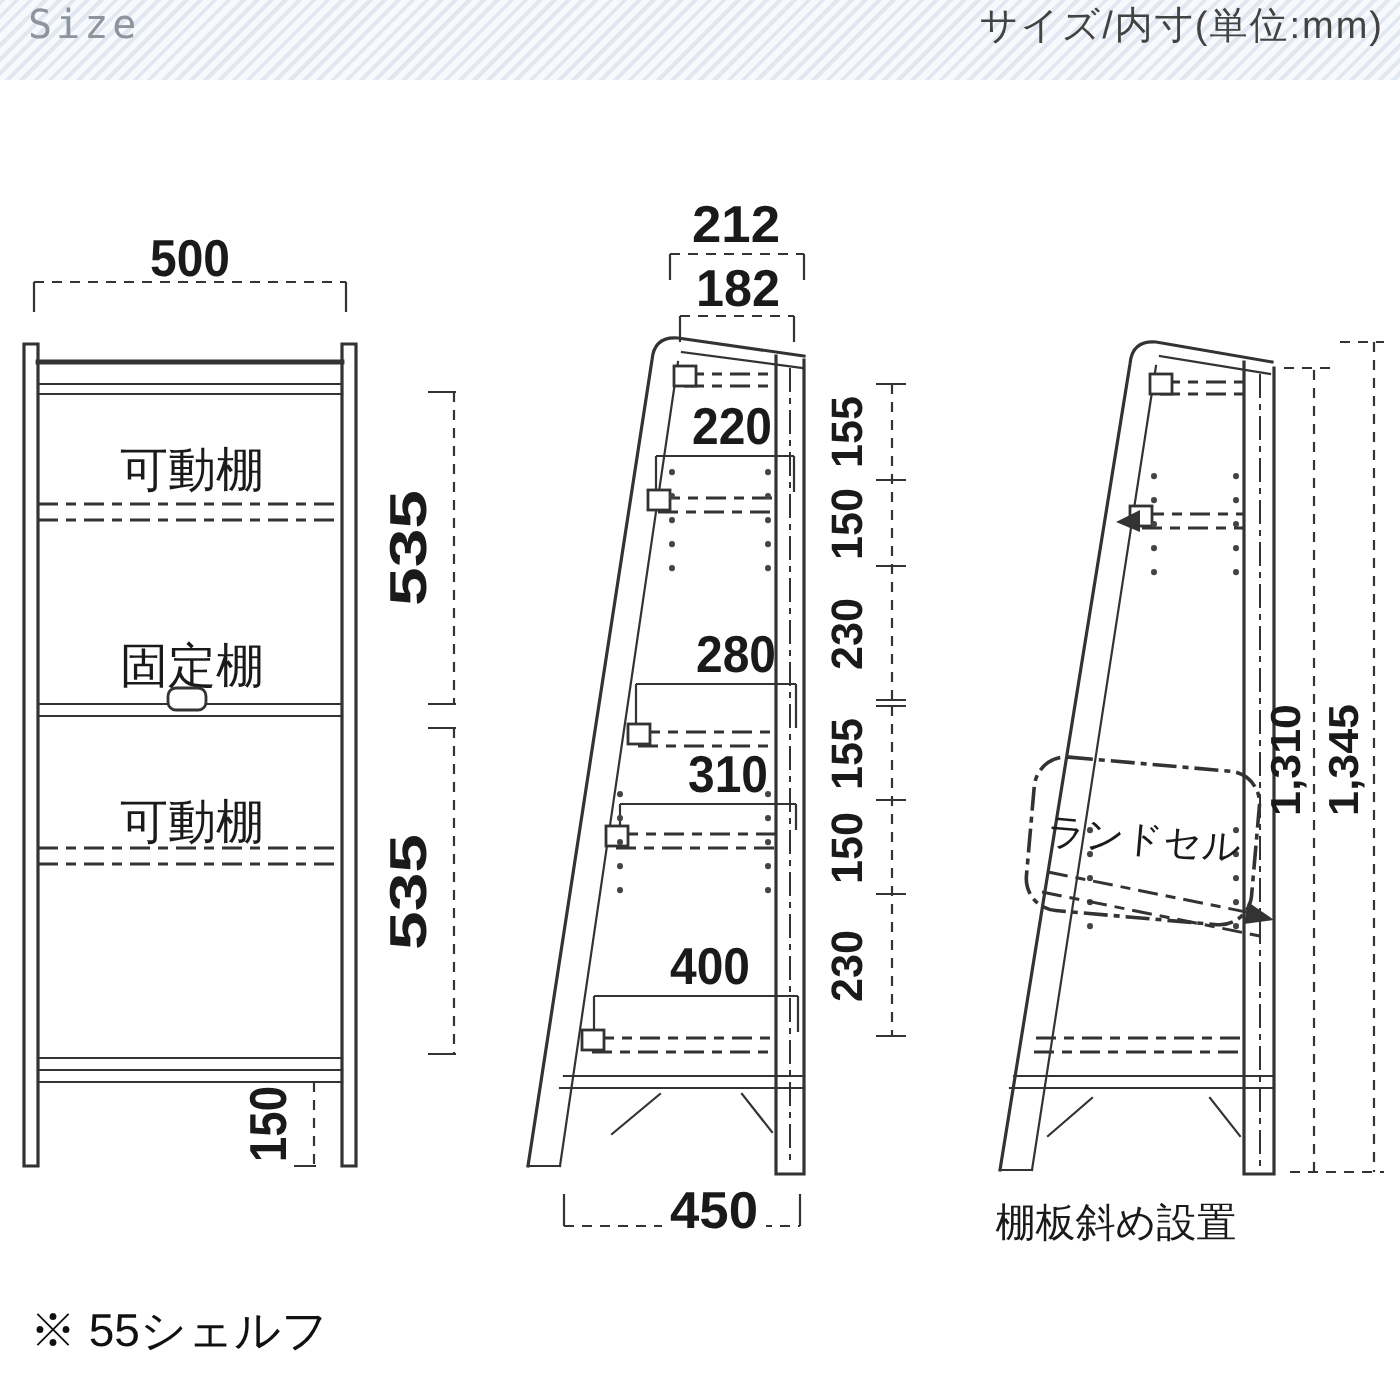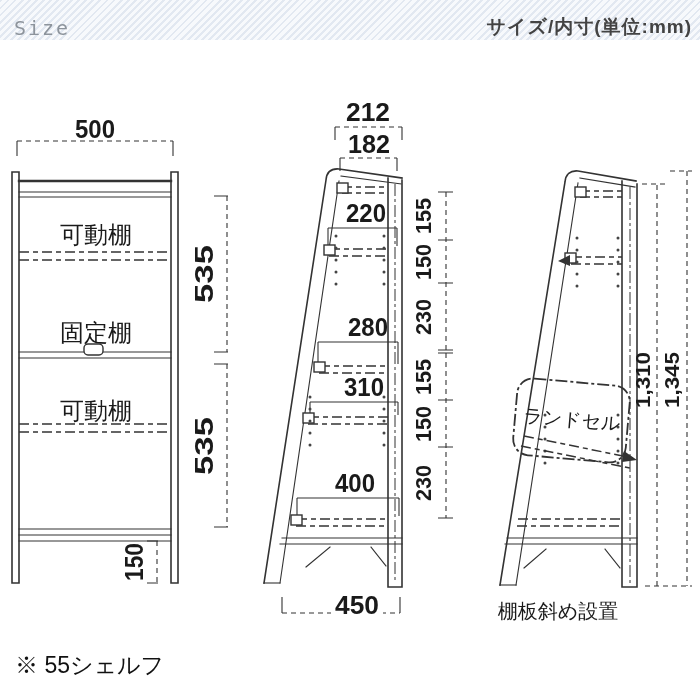--- a/index.html
+++ b/index.html
@@ -1,23 +1,23 @@
 <!DOCTYPE html>
 <html><head>
 <meta charset="utf-8">
 <style>
   html,body{margin:0;padding:0;background:#ffffff;}
   #page{position:relative;width:700px;height:700px;background:#fff;overflow:hidden;
         font-family:"Liberation Sans",sans-serif;}
   .header{position:absolute;top:0;left:0;width:700px;height:40px;box-sizing:border-box;
           background:repeating-linear-gradient(135deg,#e2e8f1 0 2px,#f7f9fc 2px 5px);
-          display:flex;justify-content:space-between;align-items:flex-end;
+          display:flex;justify-content:space-between;align-items:flex-start;
           padding:0 8px 0 14px;}
   .hdr-left{font-family:"DejaVu Sans Mono",monospace;font-size:20px;color:#8d949c;letter-spacing:2px;}
-  .hdr-right{font-size:19px;color:#434343;letter-spacing:1px;font-weight:bold;}
+  .hdr-right{font-size:19px;color:#434343;letter-spacing:1px;}
   svg{position:absolute;top:0;left:0;}
   .ln{stroke:#333;fill:none;stroke-width:1.6;stroke-linecap:square;}
   .thk{stroke-width:2.4;}
   .thin{stroke-width:1.1;}
   .shdash{stroke:#333;fill:none;stroke-width:1.5;stroke-dasharray:10 4 5 4;}
   .dimln{stroke:#333;fill:none;stroke-width:1.1;}
   .dimdash{stroke:#333;fill:none;stroke-width:1.1;stroke-dasharray:5 4;}
   .cdash{stroke:#333;fill:none;stroke-width:1;stroke-dasharray:12 3 3 3;}
   .pins{stroke:#444;fill:none;stroke-width:3;stroke-dasharray:0.1 11.9;stroke-linecap:round;}
   .clip{fill:#fff;stroke:#333;stroke-width:1.4;}

